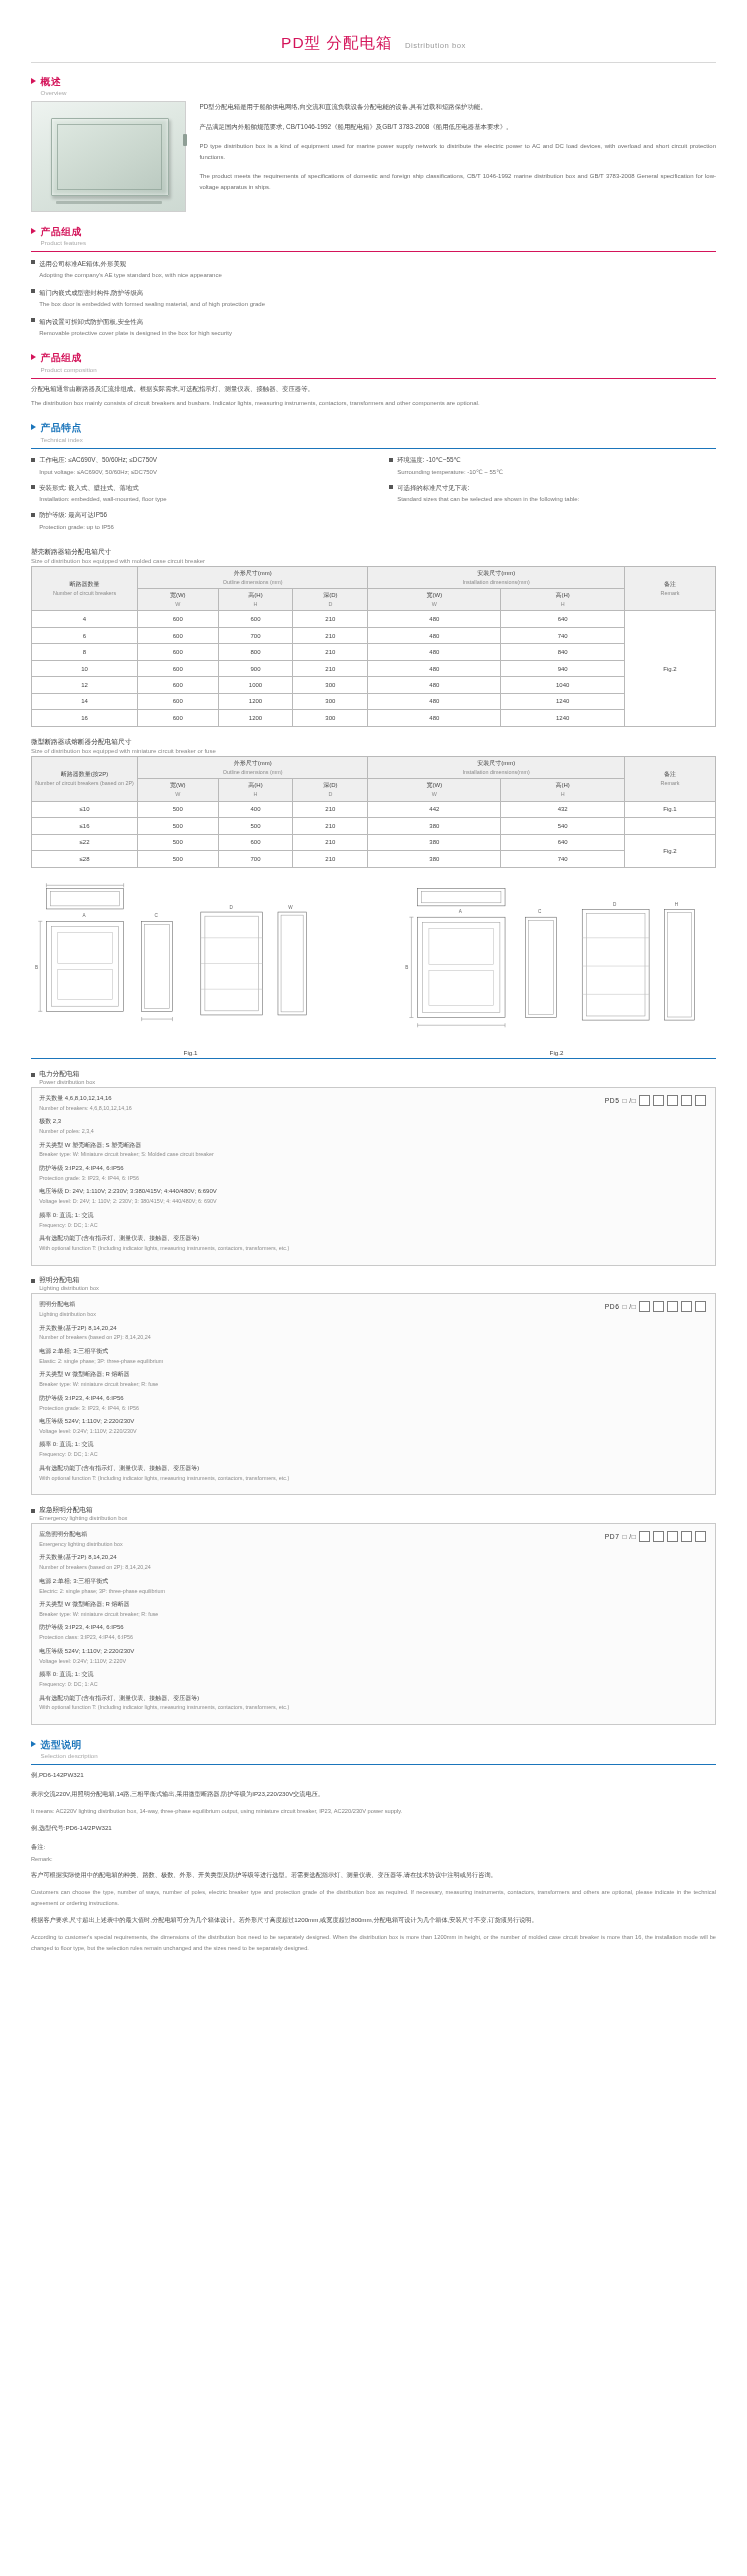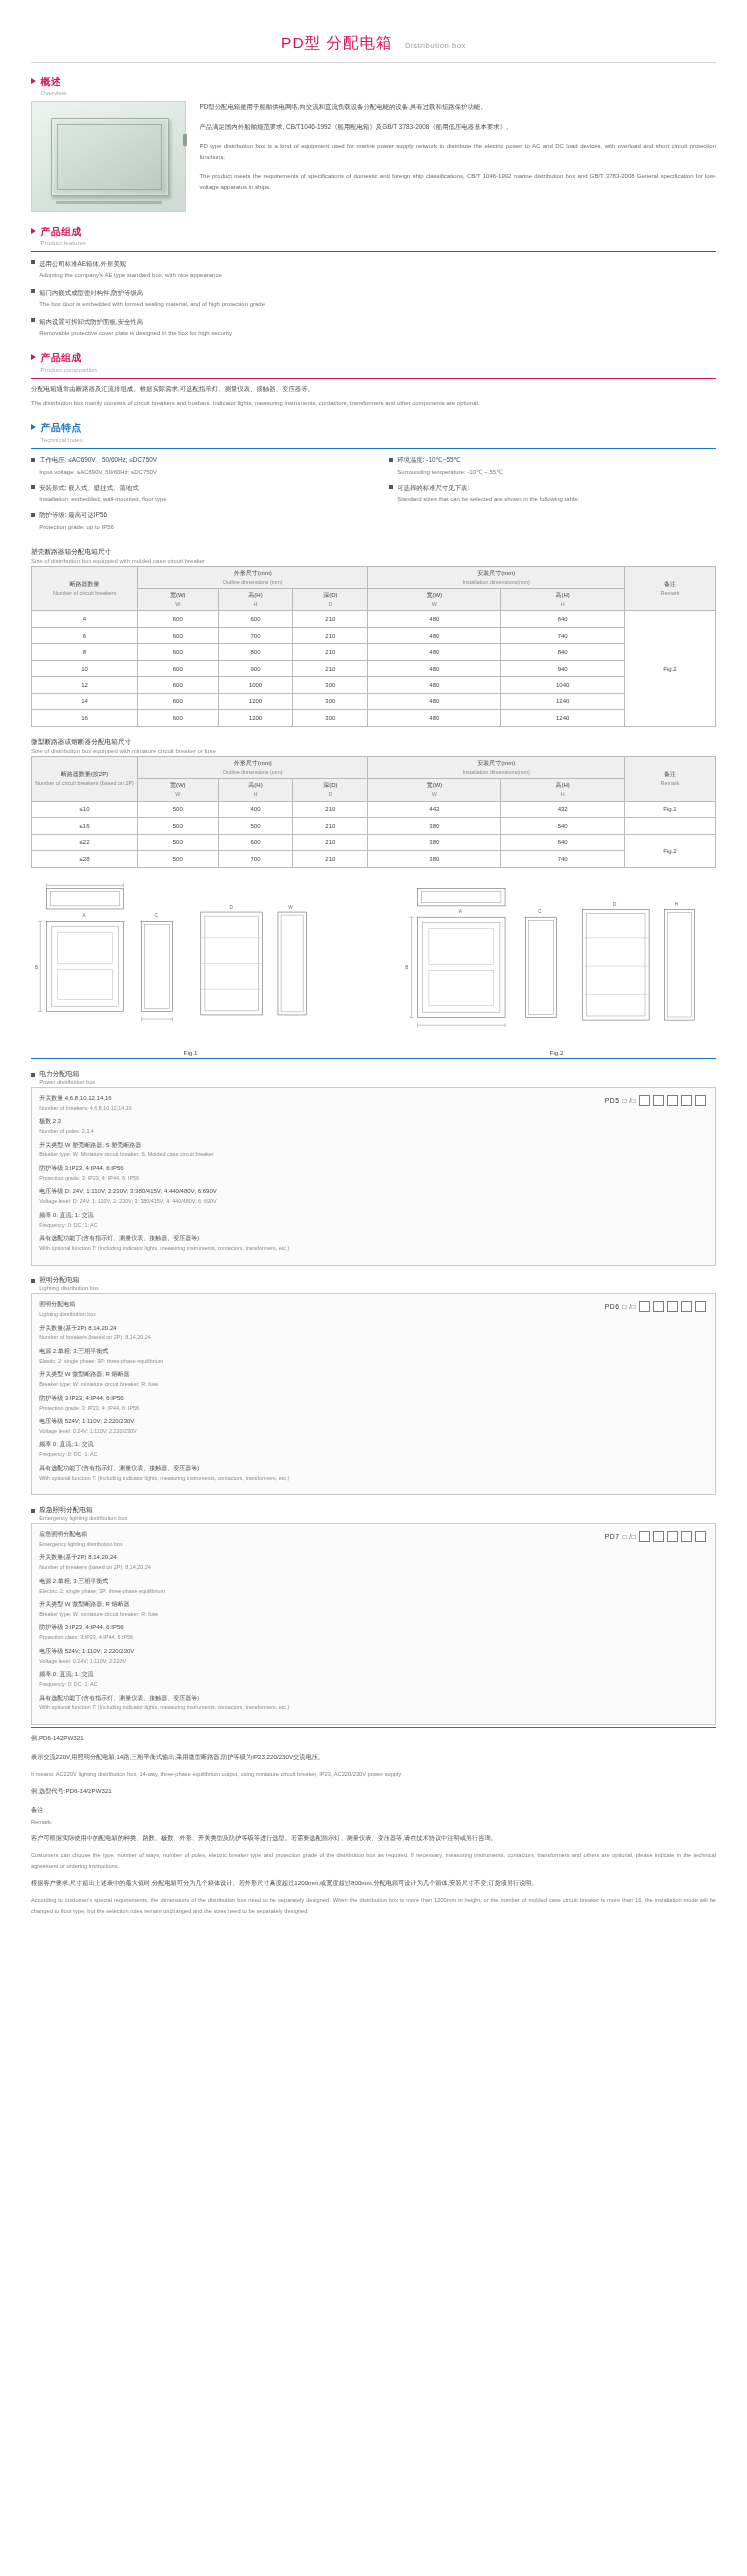--- a/index.html
+++ b/index.html
@@ -562,20 +562,27 @@
           <div class="r"><span>电源 2:单相; 3:三相平衡式</span><br><span class="en">Electric: 2: single phase; 3P: three-phase equilibrium</span></div>
           <div class="r"><span>开关类型 W 微型断路器; R 熔断器</span><br><span class="en">Breaker type: W: miniature circuit breaker; R: fuse</span></div>
           <div class="r"><span>防护等级 3:IP23, 4:IP44, 6:IP56</span><br><span class="en">Protection class: 3:IP23, 4:IP44, 6:IP56</span></div>
           <div class="r"><span>电压等级 524V; 1:110V; 2:220/230V</span><br><span class="en">Voltage level: 0:24V; 1:110V; 2:220V</span></div>
           <div class="r"><span>频率 0: 直流; 1: 交流</span><br><span class="en">Frequency: 0: DC; 1: AC</span></div>
           <div class="r"><span>具有选配功能丁(含有指示灯、测量仪表、接触器、变压器等)</span><br><span class="en">With optional function T: (Including indicator lights, measuring instruments, contactors, transformers, etc.)</span></div>
         </div>
       </div>
     </div>
 
+    <div class="sec-head blue">
+      <div class="tri"></div>
+      <div class="txt">
+        <div class="cn">选型说明</div>
+        <div class="en">Selection description</div>
+      </div>
+    </div>
     <div class="underline blue"></div>
 
     <div class="sel-body">
       <p>例,PD6-142PW321</p>
       <p>表示交流220V,用照明分配电箱,14路,三相平衡式输出,采用微型断路器,防护等级为IP23,220/230V交流电压。</p>
       <p class="en">It  means:  AC220V  lighting  distribution  box,  14-way,  three-phase  equilibrium  output,  using  miniature  circuit  breaker,  IP23,  AC220/230V power supply.</p>
       <p>例,选型代号:PD6-14/2PW321</p>
       <p style="margin-bottom:1px;">备注:</p>
       <p class="en" style="margin-bottom:5.2px;">Remark:</p>
       <p>客户可根据实际使用中的配电箱的种类、路数、极数、外形、开关类型及防护等级等进行选型。若需要选配指示灯、测量仪表、变压器等,请在技术协议中注明或另行咨询。</p>

